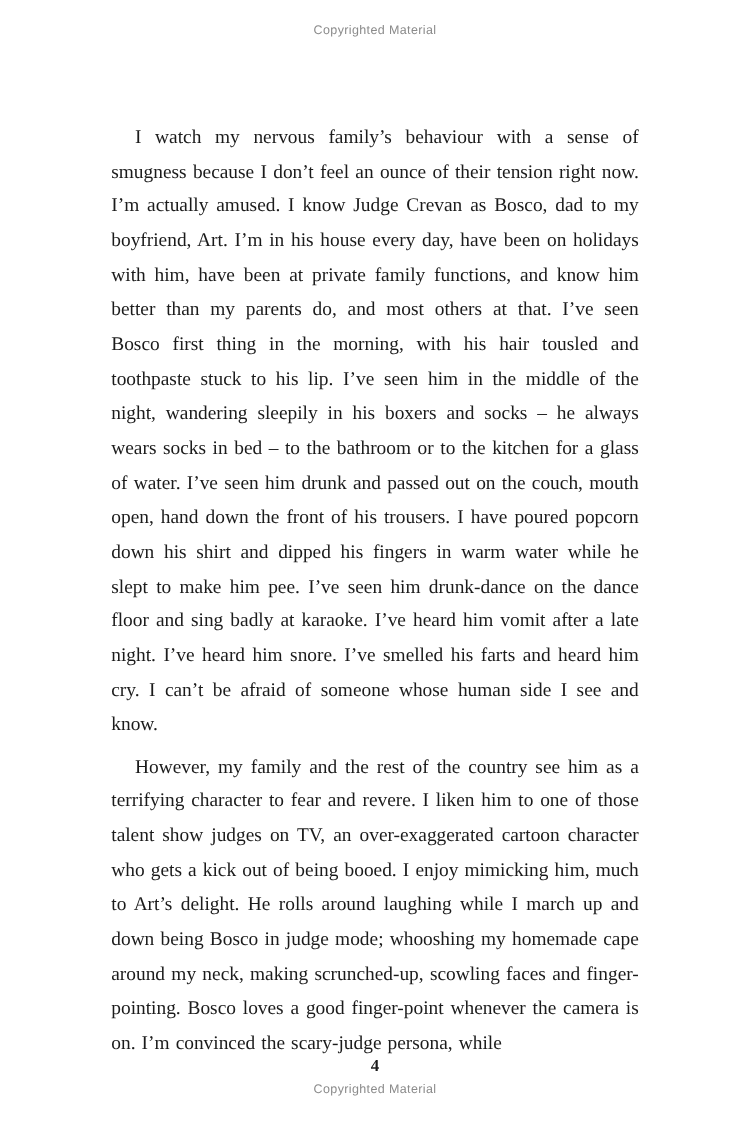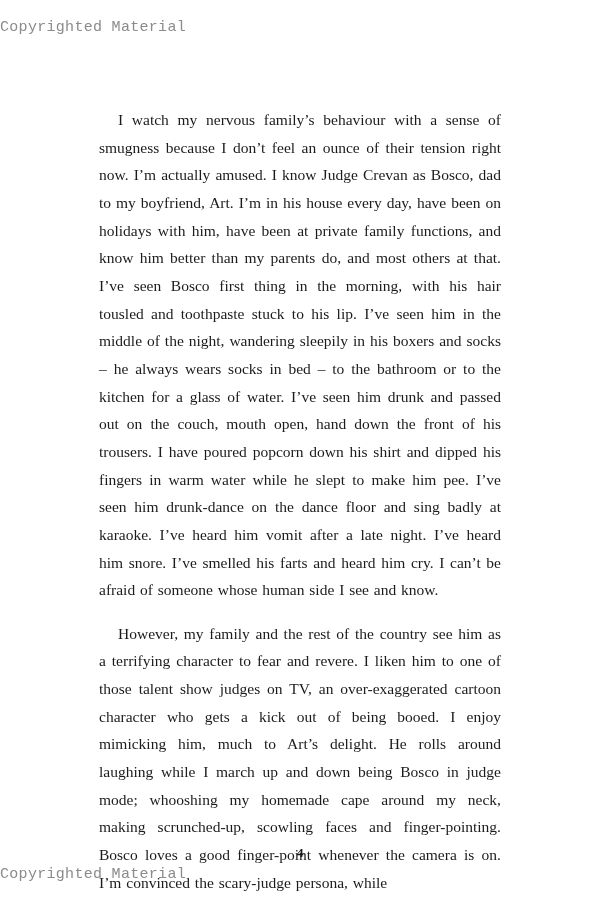--- a/index.html
+++ b/index.html
@@ -14,44 +14,44 @@
     background: #ffffff;
     font-family: "Liberation Serif", serif;
     color: #1b1b1b;
     overflow: hidden;
     margin: 0 auto;
   }
   .watermark {
     position: absolute;
     left: 0;
     width: 100%;
-    text-align: left;
-    font-family: Liberation Mono, monospace;
-    font-size: 15px;
+    text-align: center;
+    font-family: Liberation Sans, sans-serif;
+    font-size: 10px;
     color: #8b8b8b;
     letter-spacing: 0.3px;
   }
   .watermark-top {
     top: 19px;
   }
   .watermark-bottom {
     top: 866px;
   }
   .text-block {
     position: absolute;
     left: 83px;
     top: 90px;
     width: 434px;
     text-align: justify;
     font-size: 15.5px;
     line-height: 27.65px;
     color: #1b1b1b;
   }
   .text-block p {
-    margin: 16px;
+    margin: 6px;
     padding: 0;
     text-indent: 19px;
     word-spacing: 1px;
   }
   .page-number {
     position: absolute;
     left: 0;
     top: 845px;
     width: 100%;
     text-align: center;

